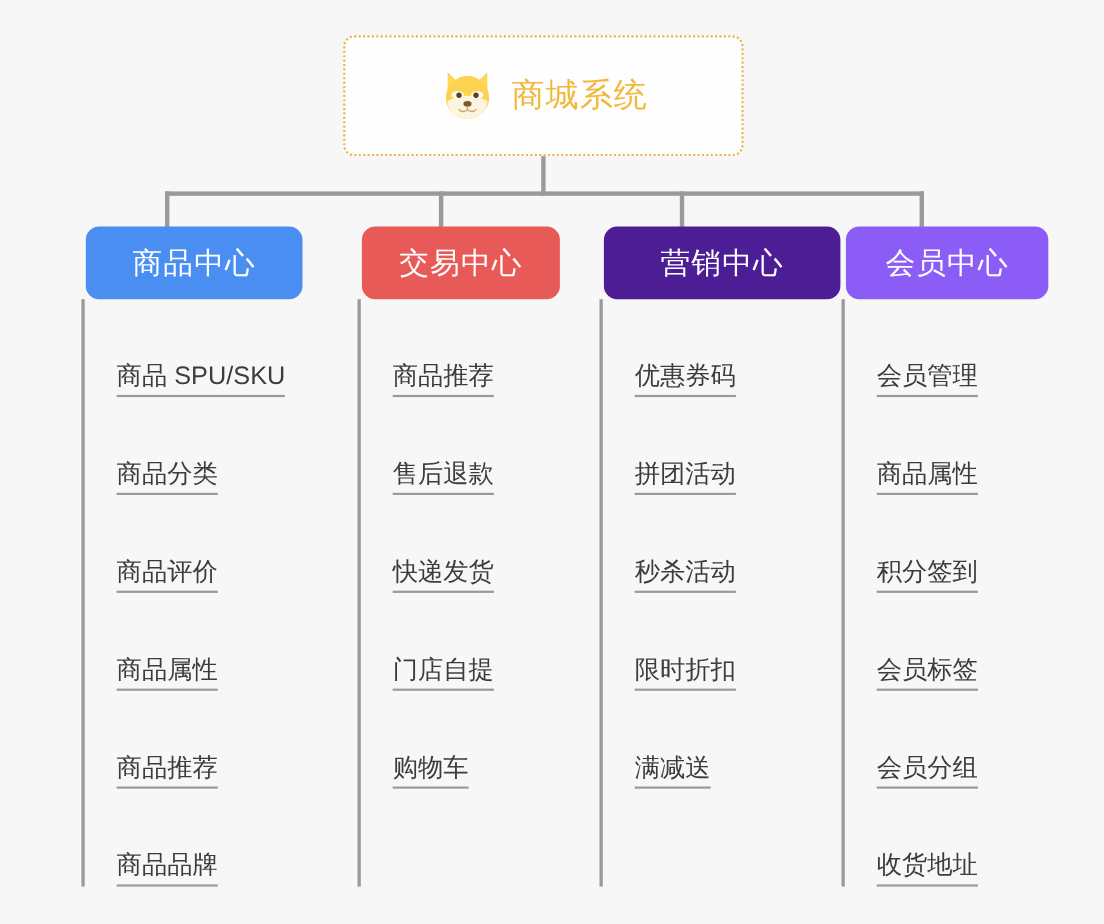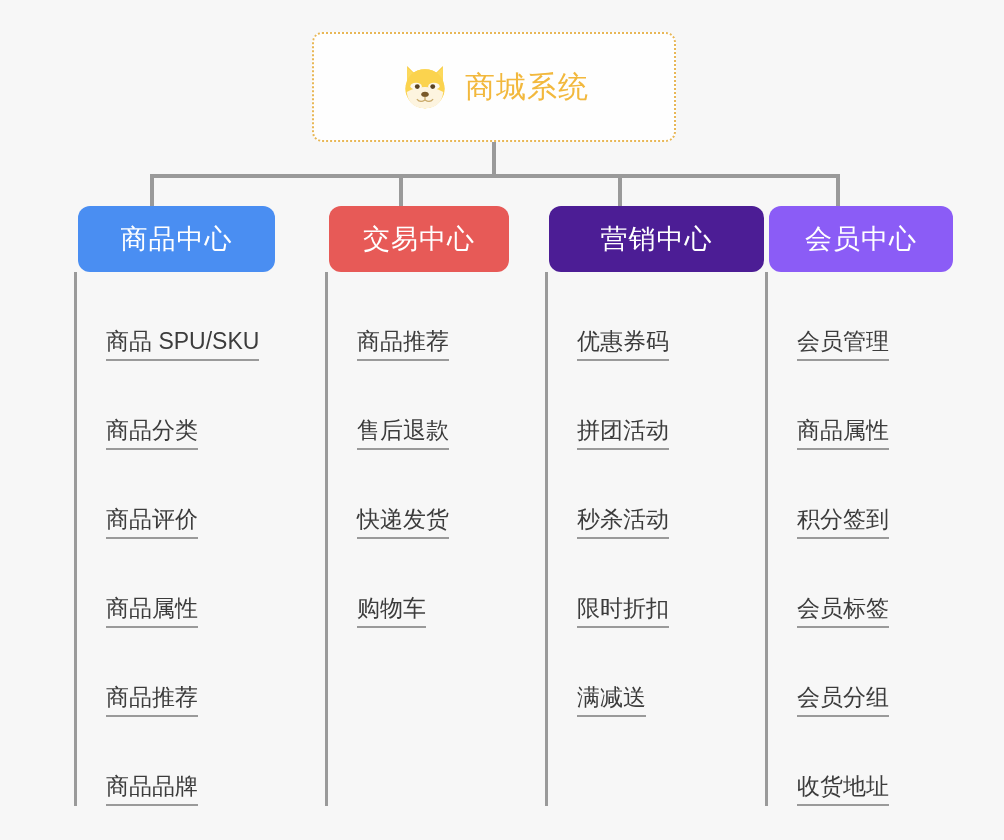--- a/index.html
+++ b/index.html
@@ -176,20 +176,23 @@
         <div class="leaf">
           <span class="leaf-text">商品推荐</span>
         </div>
         <div class="leaf">
           <span class="leaf-text">售后退款</span>
         </div>
         <div class="leaf">
           <span class="leaf-text">快递发货</span>
         </div>
         <div class="leaf">
+          <span class="leaf-text">门店自提</span>
+        </div>
+        <div class="leaf">
           <span class="leaf-text">购物车</span>
         </div>
       </div>
       <div class="cat-box" style="left: 528px; width: 215px; background: #4c1d95;">
         <span class="cat-label">营销中心</span>
       </div>
       <div class="col" style="left: 545px; top: 272px;">
         <div class="col-spine" style="height: 534px; background: rgb(154, 154, 154);"></div>
         <div class="leaf">
           <span class="leaf-text">优惠券码</span>

